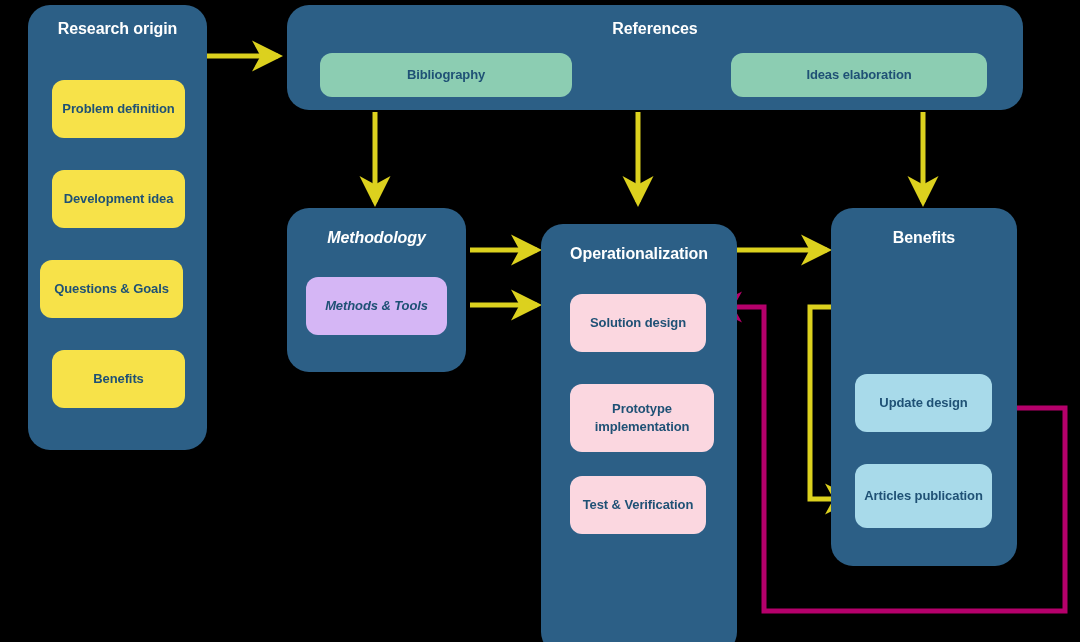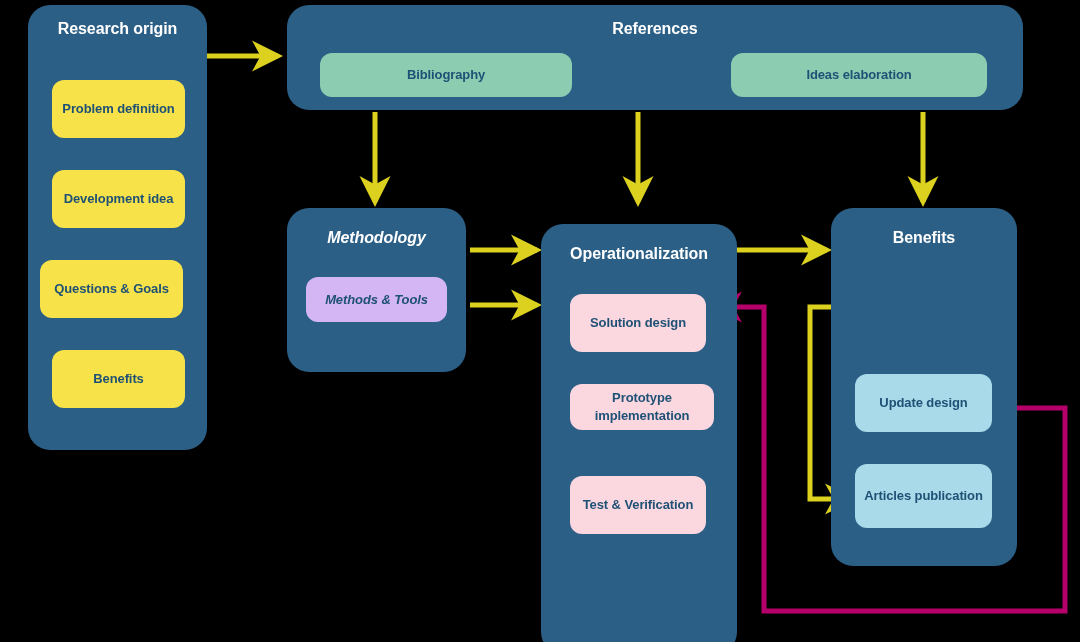--- a/index.html
+++ b/index.html
@@ -119,27 +119,27 @@
   </div>
 
   <div class="panel" style="left:287px; top:5px; width:736px; height:105px;">
     <div class="panel-title" style="top:14px;">References</div>
     <div class="node n-mint" style="left:33px; top:48px; width:252px; height:44px;">Bibliography</div>
     <div class="node n-mint" style="left:444px; top:48px; width:256px; height:44px;">Ideas elaboration</div>
   </div>
 
   <div class="panel" style="left:287px; top:208px; width:179px; height:164px;font-style:italic;">
     <div class="panel-title" style="top:20px;">Methodology</div>
-    <div class="node n-purple" style="left:19px; top:69px; width:141px; height:45px;">Methods &amp; Tools</div>
+    <div class="node n-purple" style="left:19px; top:69px; width:141px; height:58px;">Methods &amp; Tools</div>
   </div>
 
   <div class="panel" style="left:541px; top:224px; width:196px; height:430px;">
     <div class="panel-title" style="top:20px;">Operationalization</div>
     <div class="node n-pink" style="left:29px; top:70px; width:136px; height:58px;">Solution design</div>
-    <div class="node n-pink" style="left:29px; top:160px; width:144px; height:46px;">Prototype implementation</div>
+    <div class="node n-pink" style="left:29px; top:160px; width:144px; height:68px;">Prototype implementation</div>
     <div class="node n-pink" style="left:29px; top:252px; width:136px; height:58px;">Test &amp; Verification</div>
   </div>
 
   <div class="panel" style="left:831px; top:208px; width:186px; height:358px;">
     <div class="panel-title" style="top:20px;">Benefits</div>
     <div class="node n-blue" style="left:24px; top:166px; width:137px; height:58px;">Update design</div>
     <div class="node n-blue" style="left:24px; top:256px; width:137px; height:64px;">Articles publication</div>
   </div>
 
 </div>

